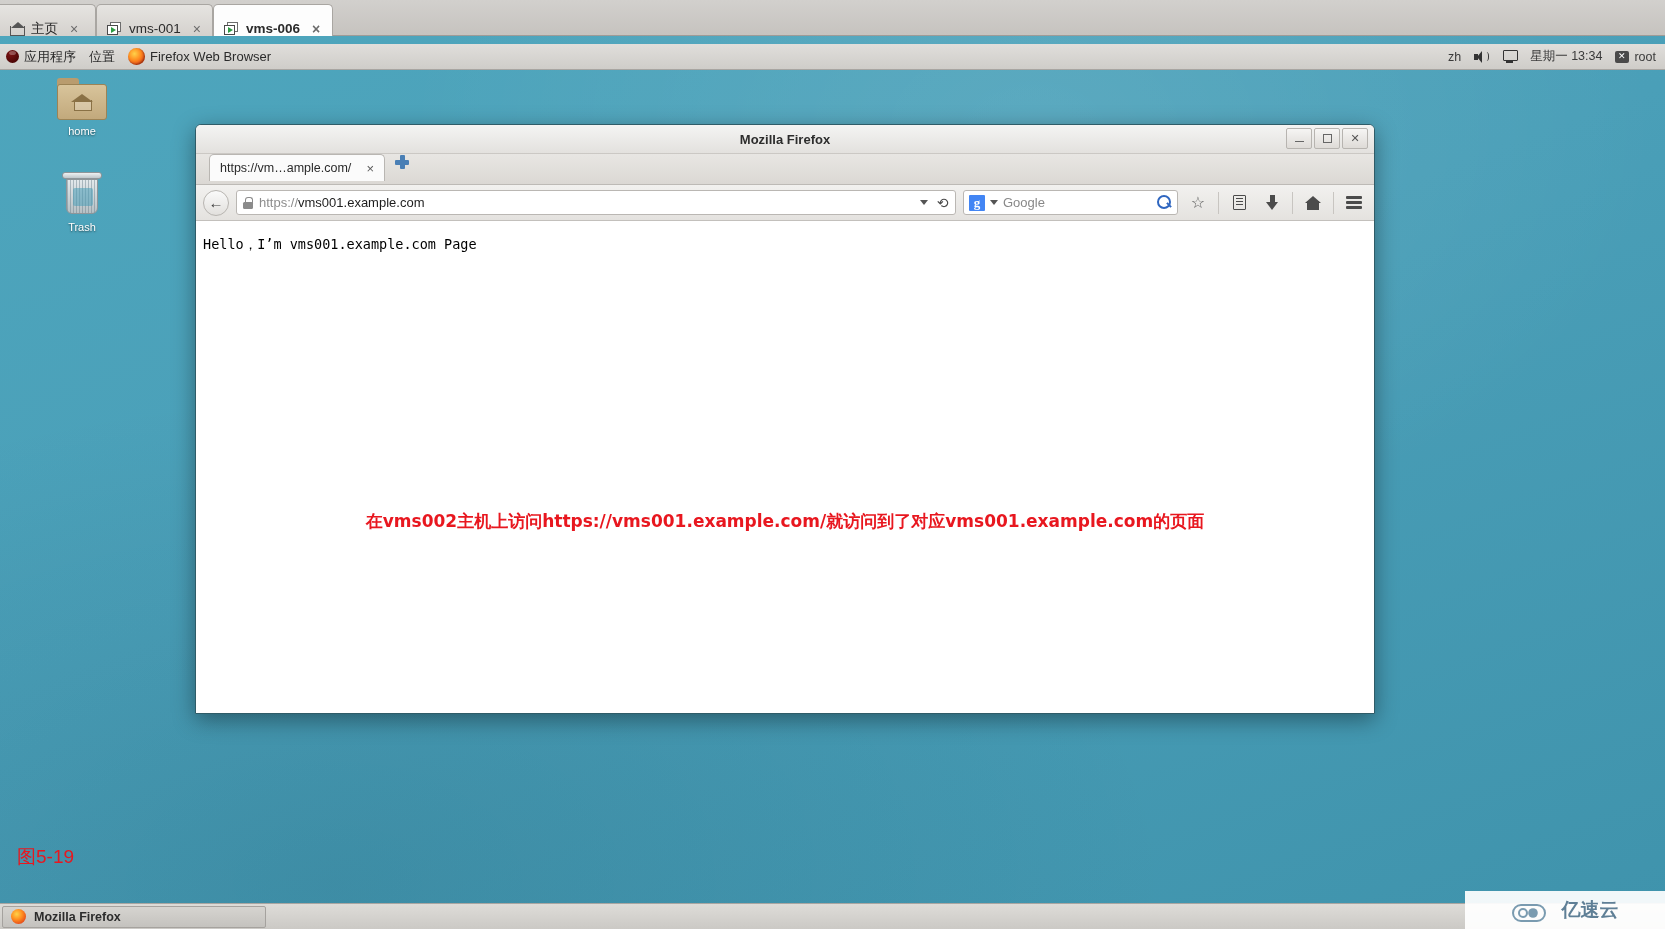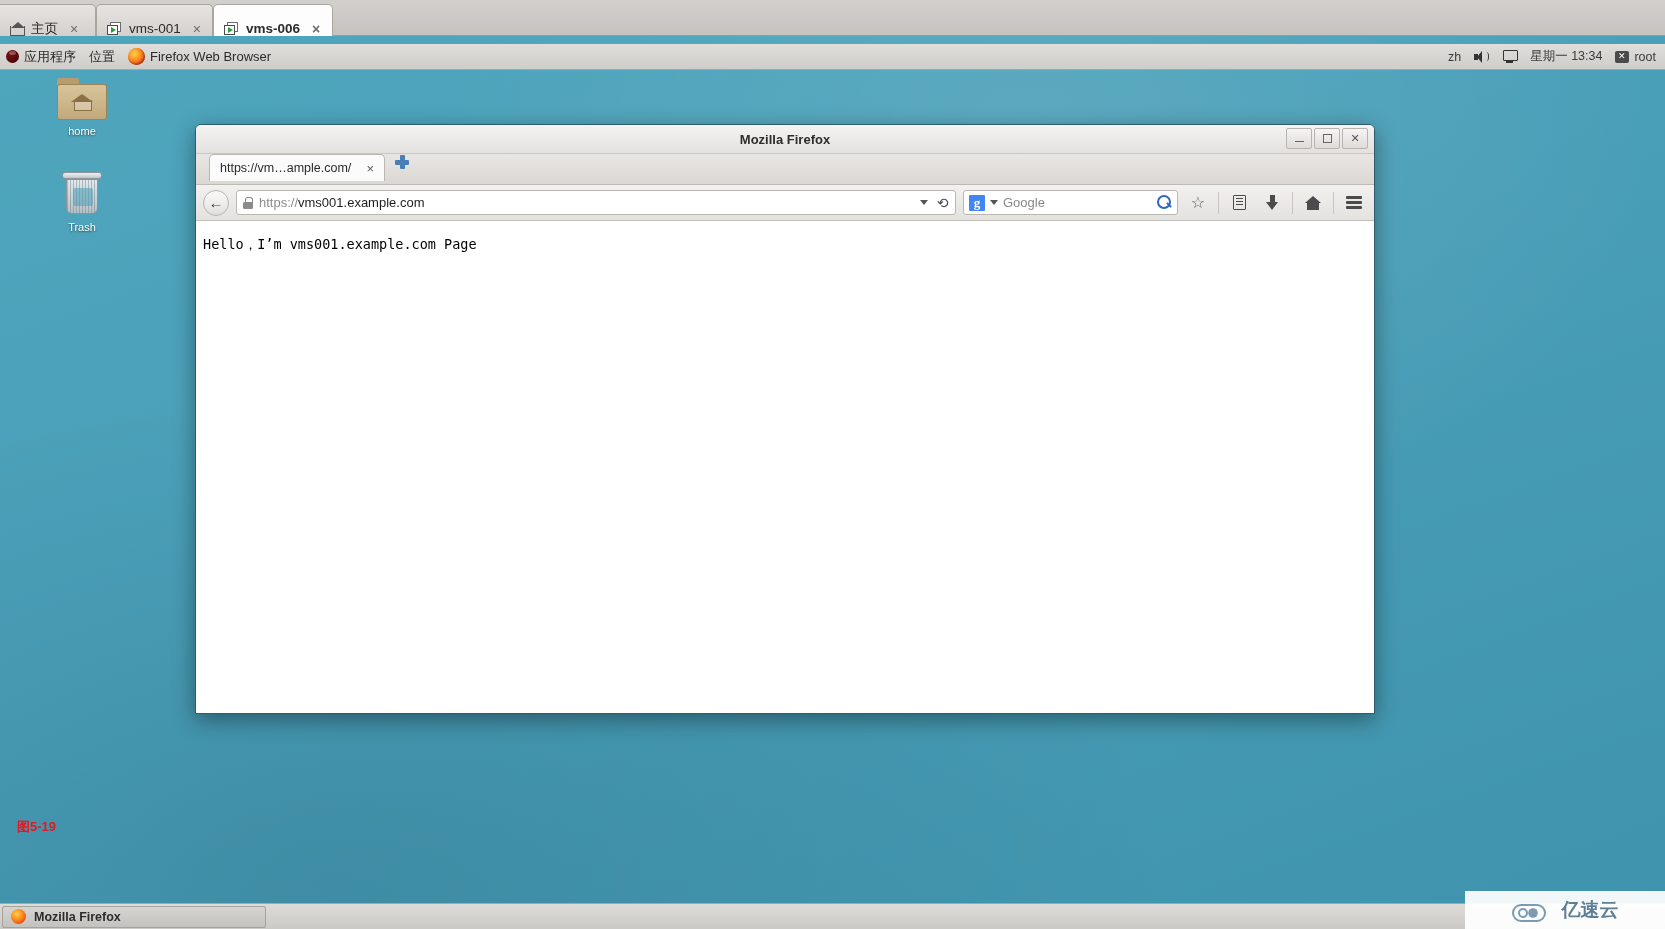--- a/index.html
+++ b/index.html
@@ -331,22 +331,22 @@
   }
   .red-note {
     position: absolute; left: 0; right: 0; top: 289px;
     text-align: center;
     color: #e8171f; font-weight: bold; font-size: 17px;
     font-family: "DejaVu Sans", "Liberation Sans", sans-serif;
   }
 
   
   .figcap {
-    position: absolute; left: 17px; top: 818px;
-    color: #e8171f; font-weight: bold; font-size: 13px;
+    position: absolute; left: 17px; top: 844px;
+    color: #e8171f; font-weight: normal; font-size: 19px;
   }
   .taskbar {
     position: absolute; left: 0; bottom: 0; width: 1665px; height: 26px;
     background: linear-gradient(#dedcd8, #cbc9c5);
     border-top: 1px solid #a9a6a2;
     display: flex; align-items: center;
   }
   .tasklist {
     width: 264px; height: 22px; margin-left: 2px;
     background: linear-gradient(#d6d4d0, #c4c2be);
@@ -519,20 +519,21 @@
       <span class="burger">
           <span></span>
           <span></span>
           <span></span>
         </span>
     </div>
   </div>
 
   <div class="ff-content">
     <div class="page-text">Hello，I’m vms001.example.com Page</div>
+    <div class="red-note">在vms002主机上访问https://vms001.example.com/就访问到了对应vms001.example.com的页面</div>
   </div>
 
 </div>
 
 <div class="figcap">图5-19</div>
 
 <div class="taskbar">
   <div class="tasklist">
     <span class="ffico"></span>
     <span>Mozilla Firefox</span>

